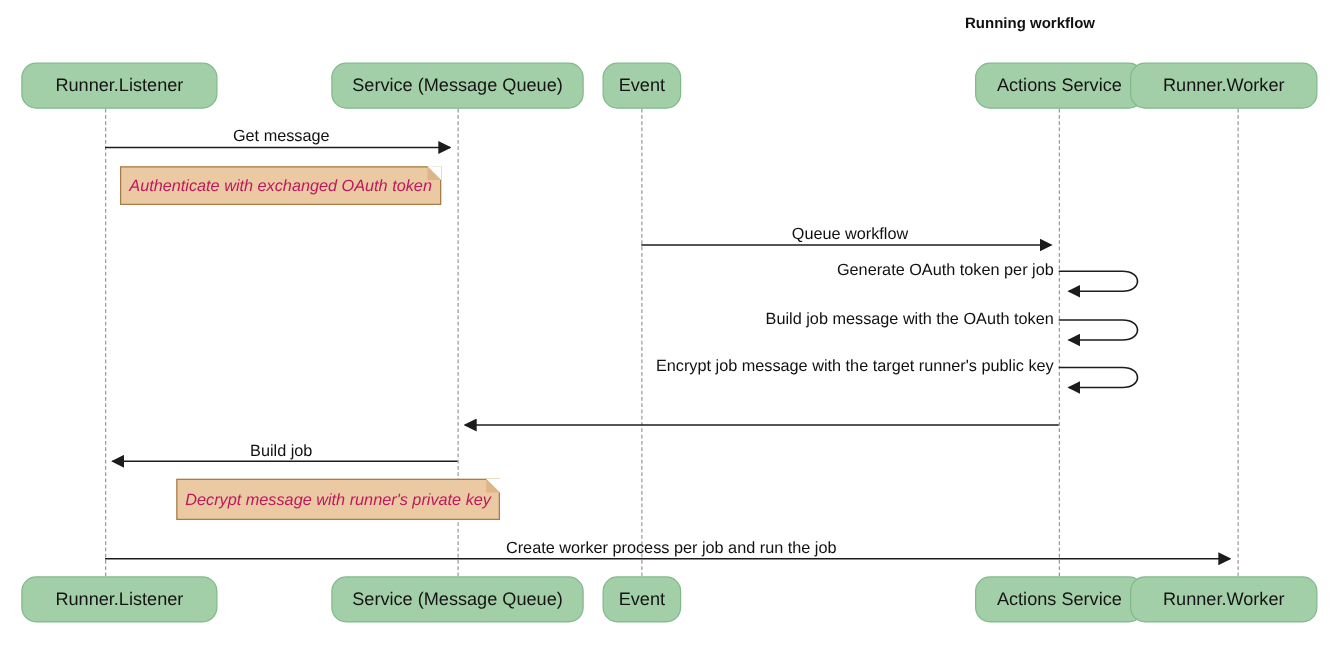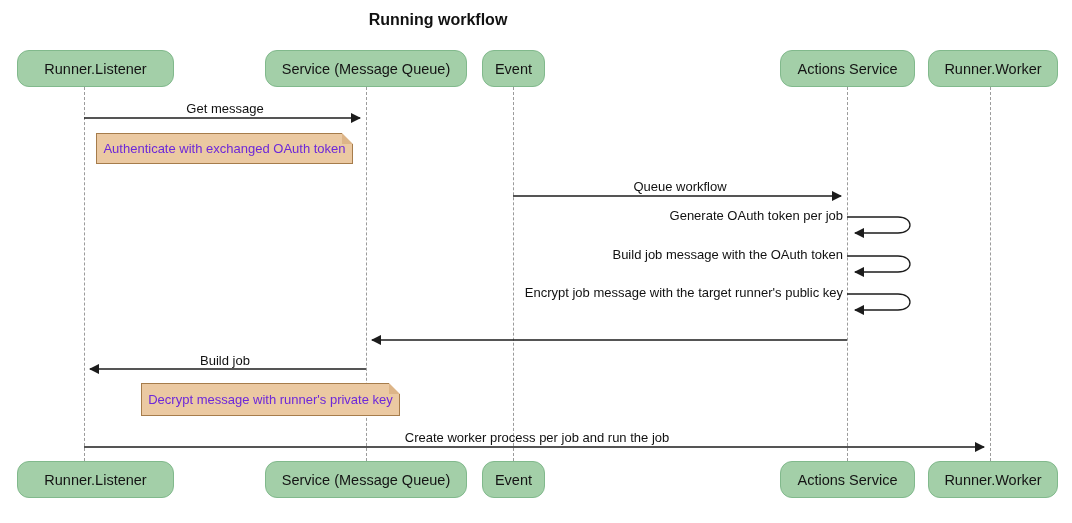--- a/index.html
+++ b/index.html
@@ -3,39 +3,39 @@
 <meta charset="utf-8">
 <style>
   :root{
     --actor-fill:#A3CFA8; --actor-border:#81B98C;
     --note-fill:#EBC9A2; --note-border:#A67C4B; --note-fold:#DDB588;
     --lifeline:#9B9B9B; --line:#1C1C1C; --text:#111111; --background:#FFFFFF;
   }
   html,body{margin:0;padding:0;}
   body{background:var(--background);font-family:"Liberation Sans",sans-serif;color:var(--text);}
   .stage{position:relative;width:1072px;height:523px;background:var(--background);overflow:hidden;}
-  .title{position:absolute;top:11px;left:0;width:876px;text-align:center;
-         font-size:16px;font-weight:bold;color:var(--text);}
+  .title{position:absolute;top:11px;left:0;width:876px;text-align:right;
+         font-size:12px;font-weight:bold;color:var(--text);}
   .actor{position:absolute;height:37px;background:var(--actor-fill);
          border:1px solid var(--actor-border);border-radius:12px;
          display:flex;align-items:center;justify-content:center;
          font-size:14.5px;color:#141414;box-sizing:border-box;white-space:nowrap;}
   .actor.top{top:50px;} .actor.bottom{top:461px;}
   .a0{left:17px;width:157px;} .a1{left:265px;width:202px;} .a2{left:482px;width:63px;}
-  .a3{left:780px;width:135px;} .a4{left:928px;width:130px;}
+  .a3{left:780px;width:135px;} .a4{left:904px;width:150px;}
   .lifeline{position:absolute;top:87px;height:374px;width:0;
             border-left:1px dashed var(--lifeline);}
   .l0{left:84px;} .l1{left:366px;} .l2{left:513px;} .l3{left:847px;} .l4{left:990px;}
   svg.wires{position:absolute;left:0;top:0;pointer-events:none;}
   .msg{position:absolute;font-size:13px;white-space:nowrap;color:var(--text);line-height:14px;}
   .msg.centered{transform:translateX(-50%);}
   .msg.right-aligned{right:229px;text-align:right;}
   .note{position:absolute;background:var(--note-fill);border:1px solid var(--note-border);
         display:flex;align-items:center;justify-content:center;font-size:13px;
-        box-sizing:border-box;white-space:nowrap;color:#6d28d9;}
+        box-sizing:border-box;white-space:nowrap;color:#be185d;font-style:italic;}
   .note::after{content:"";position:absolute;top:-1px;right:-1px;
         border-style:solid;border-width:0 11px 11px 0;
         border-color:var(--background) var(--background) var(--note-fold) var(--note-fold);}
 </style>
 </head>
 <body>
 
 <div class="stage">
 
   <div class="title">Running workflow</div>

